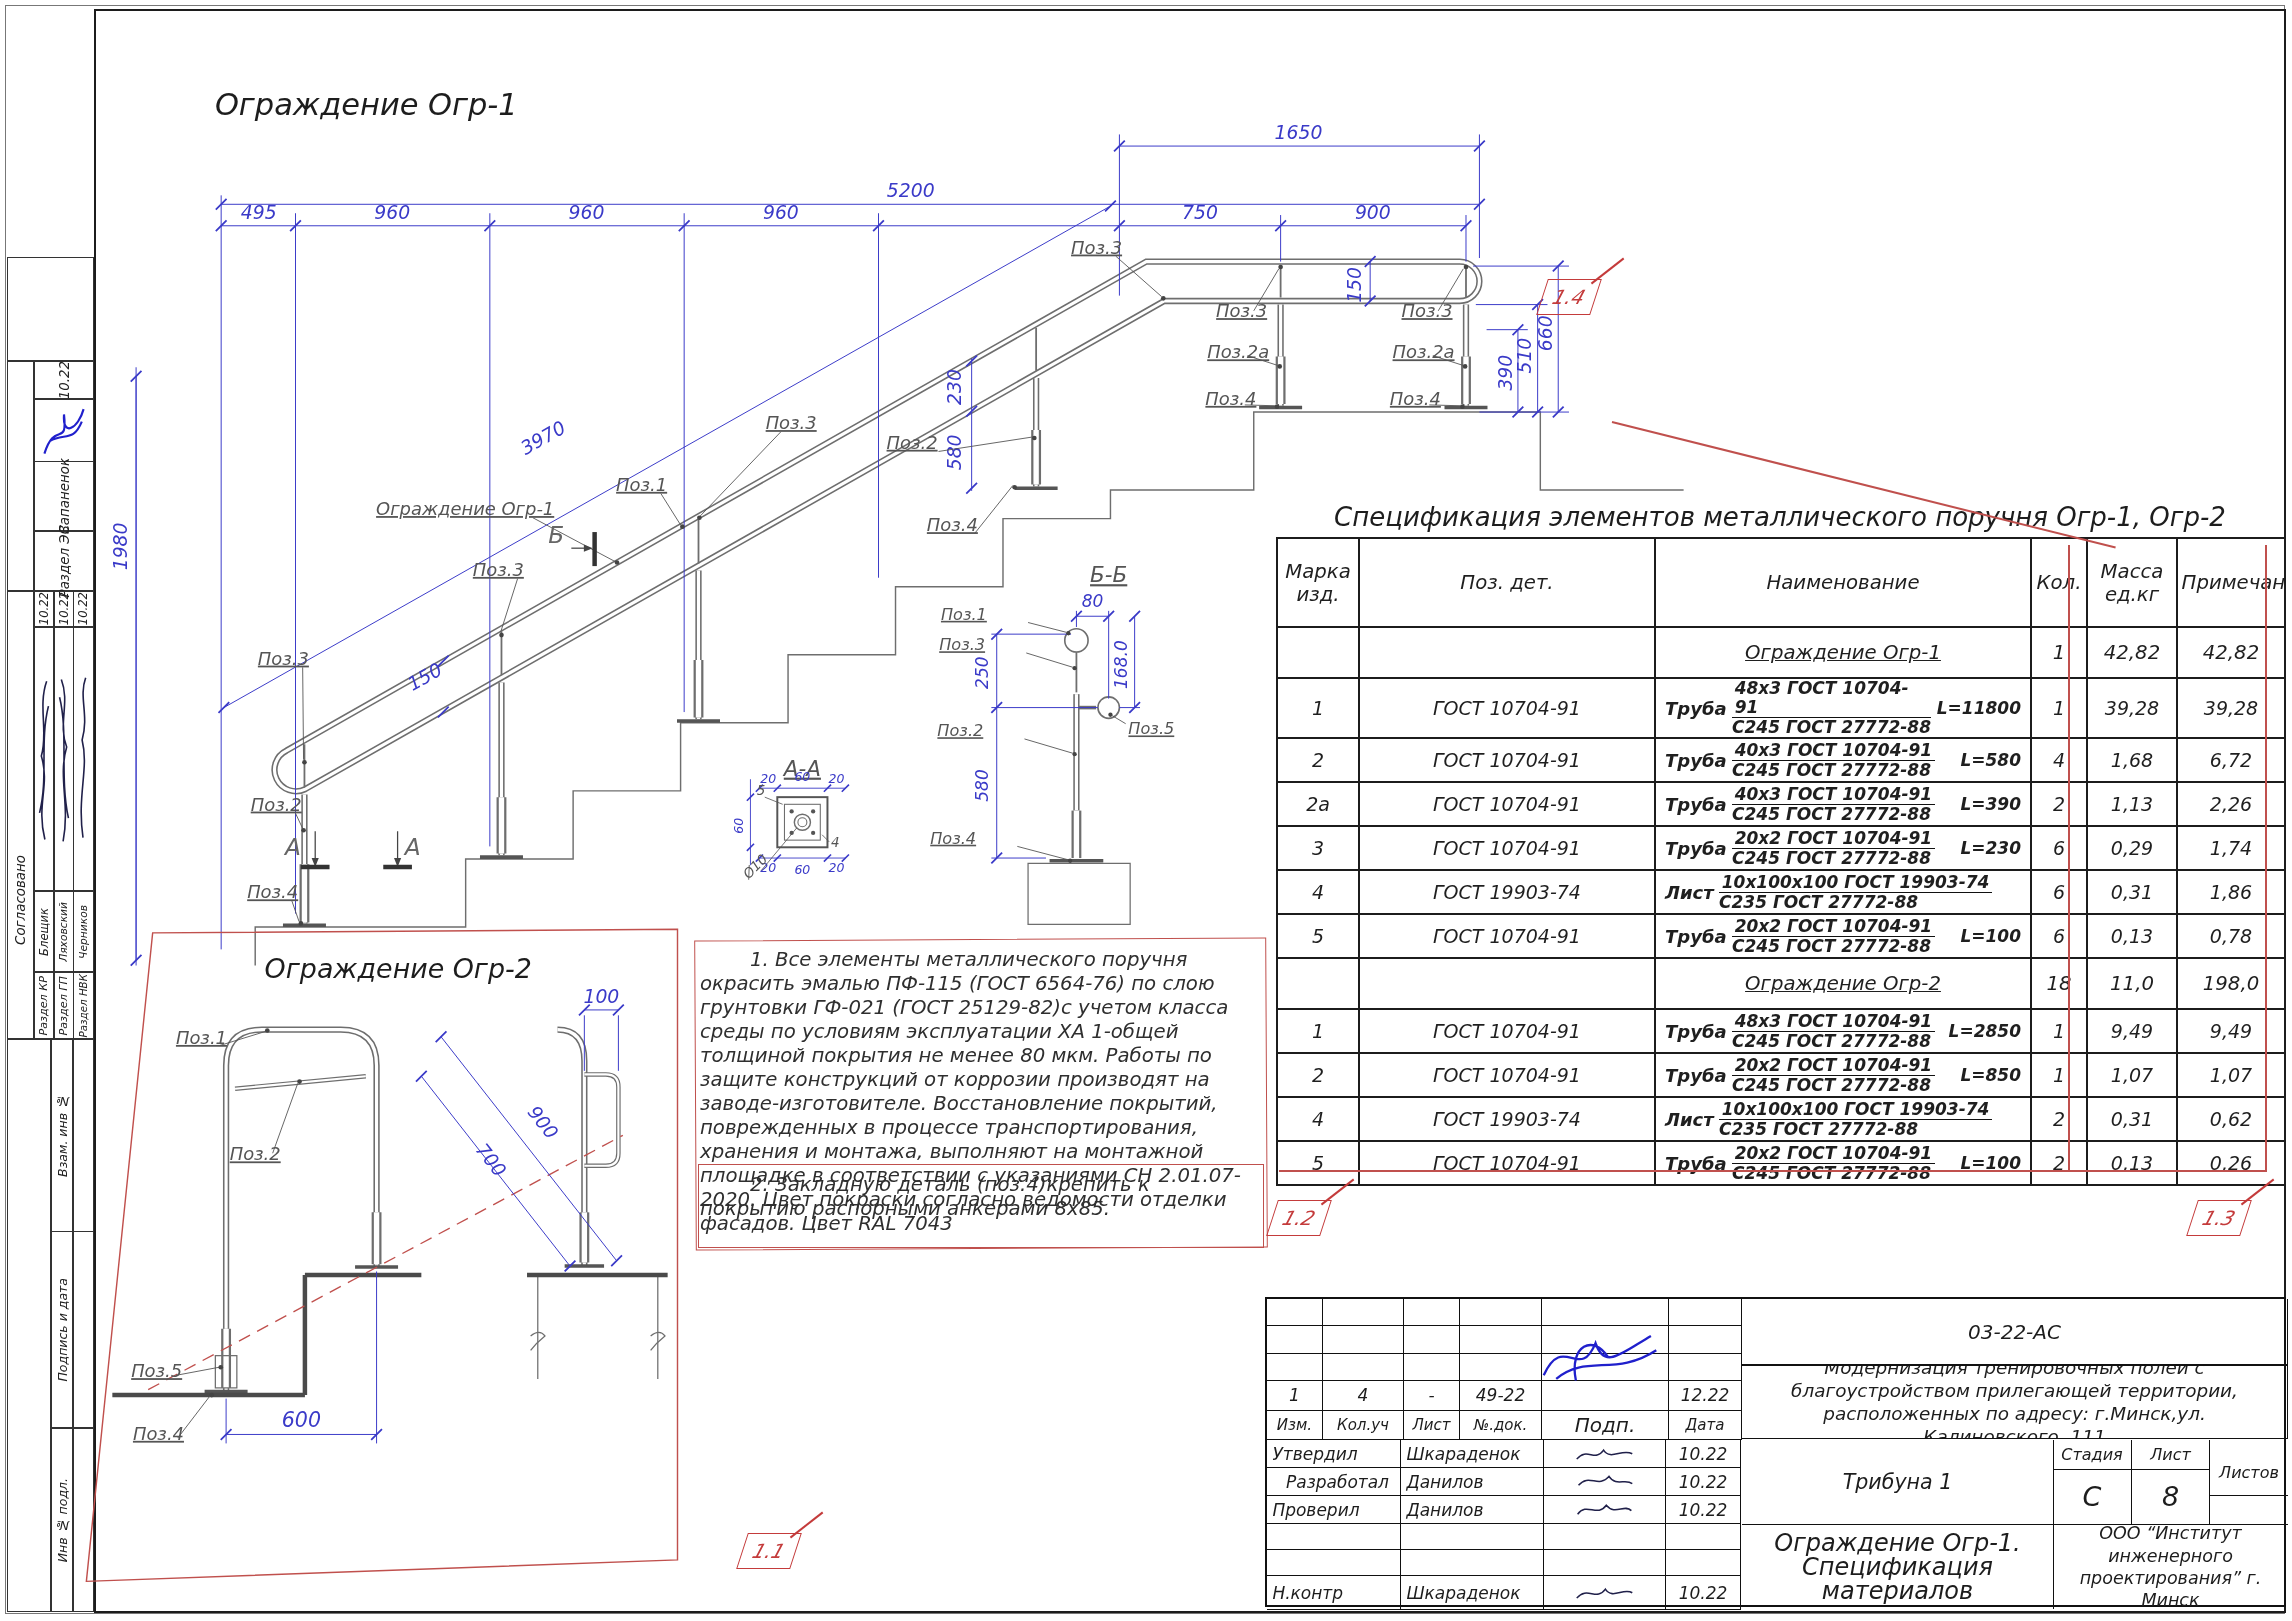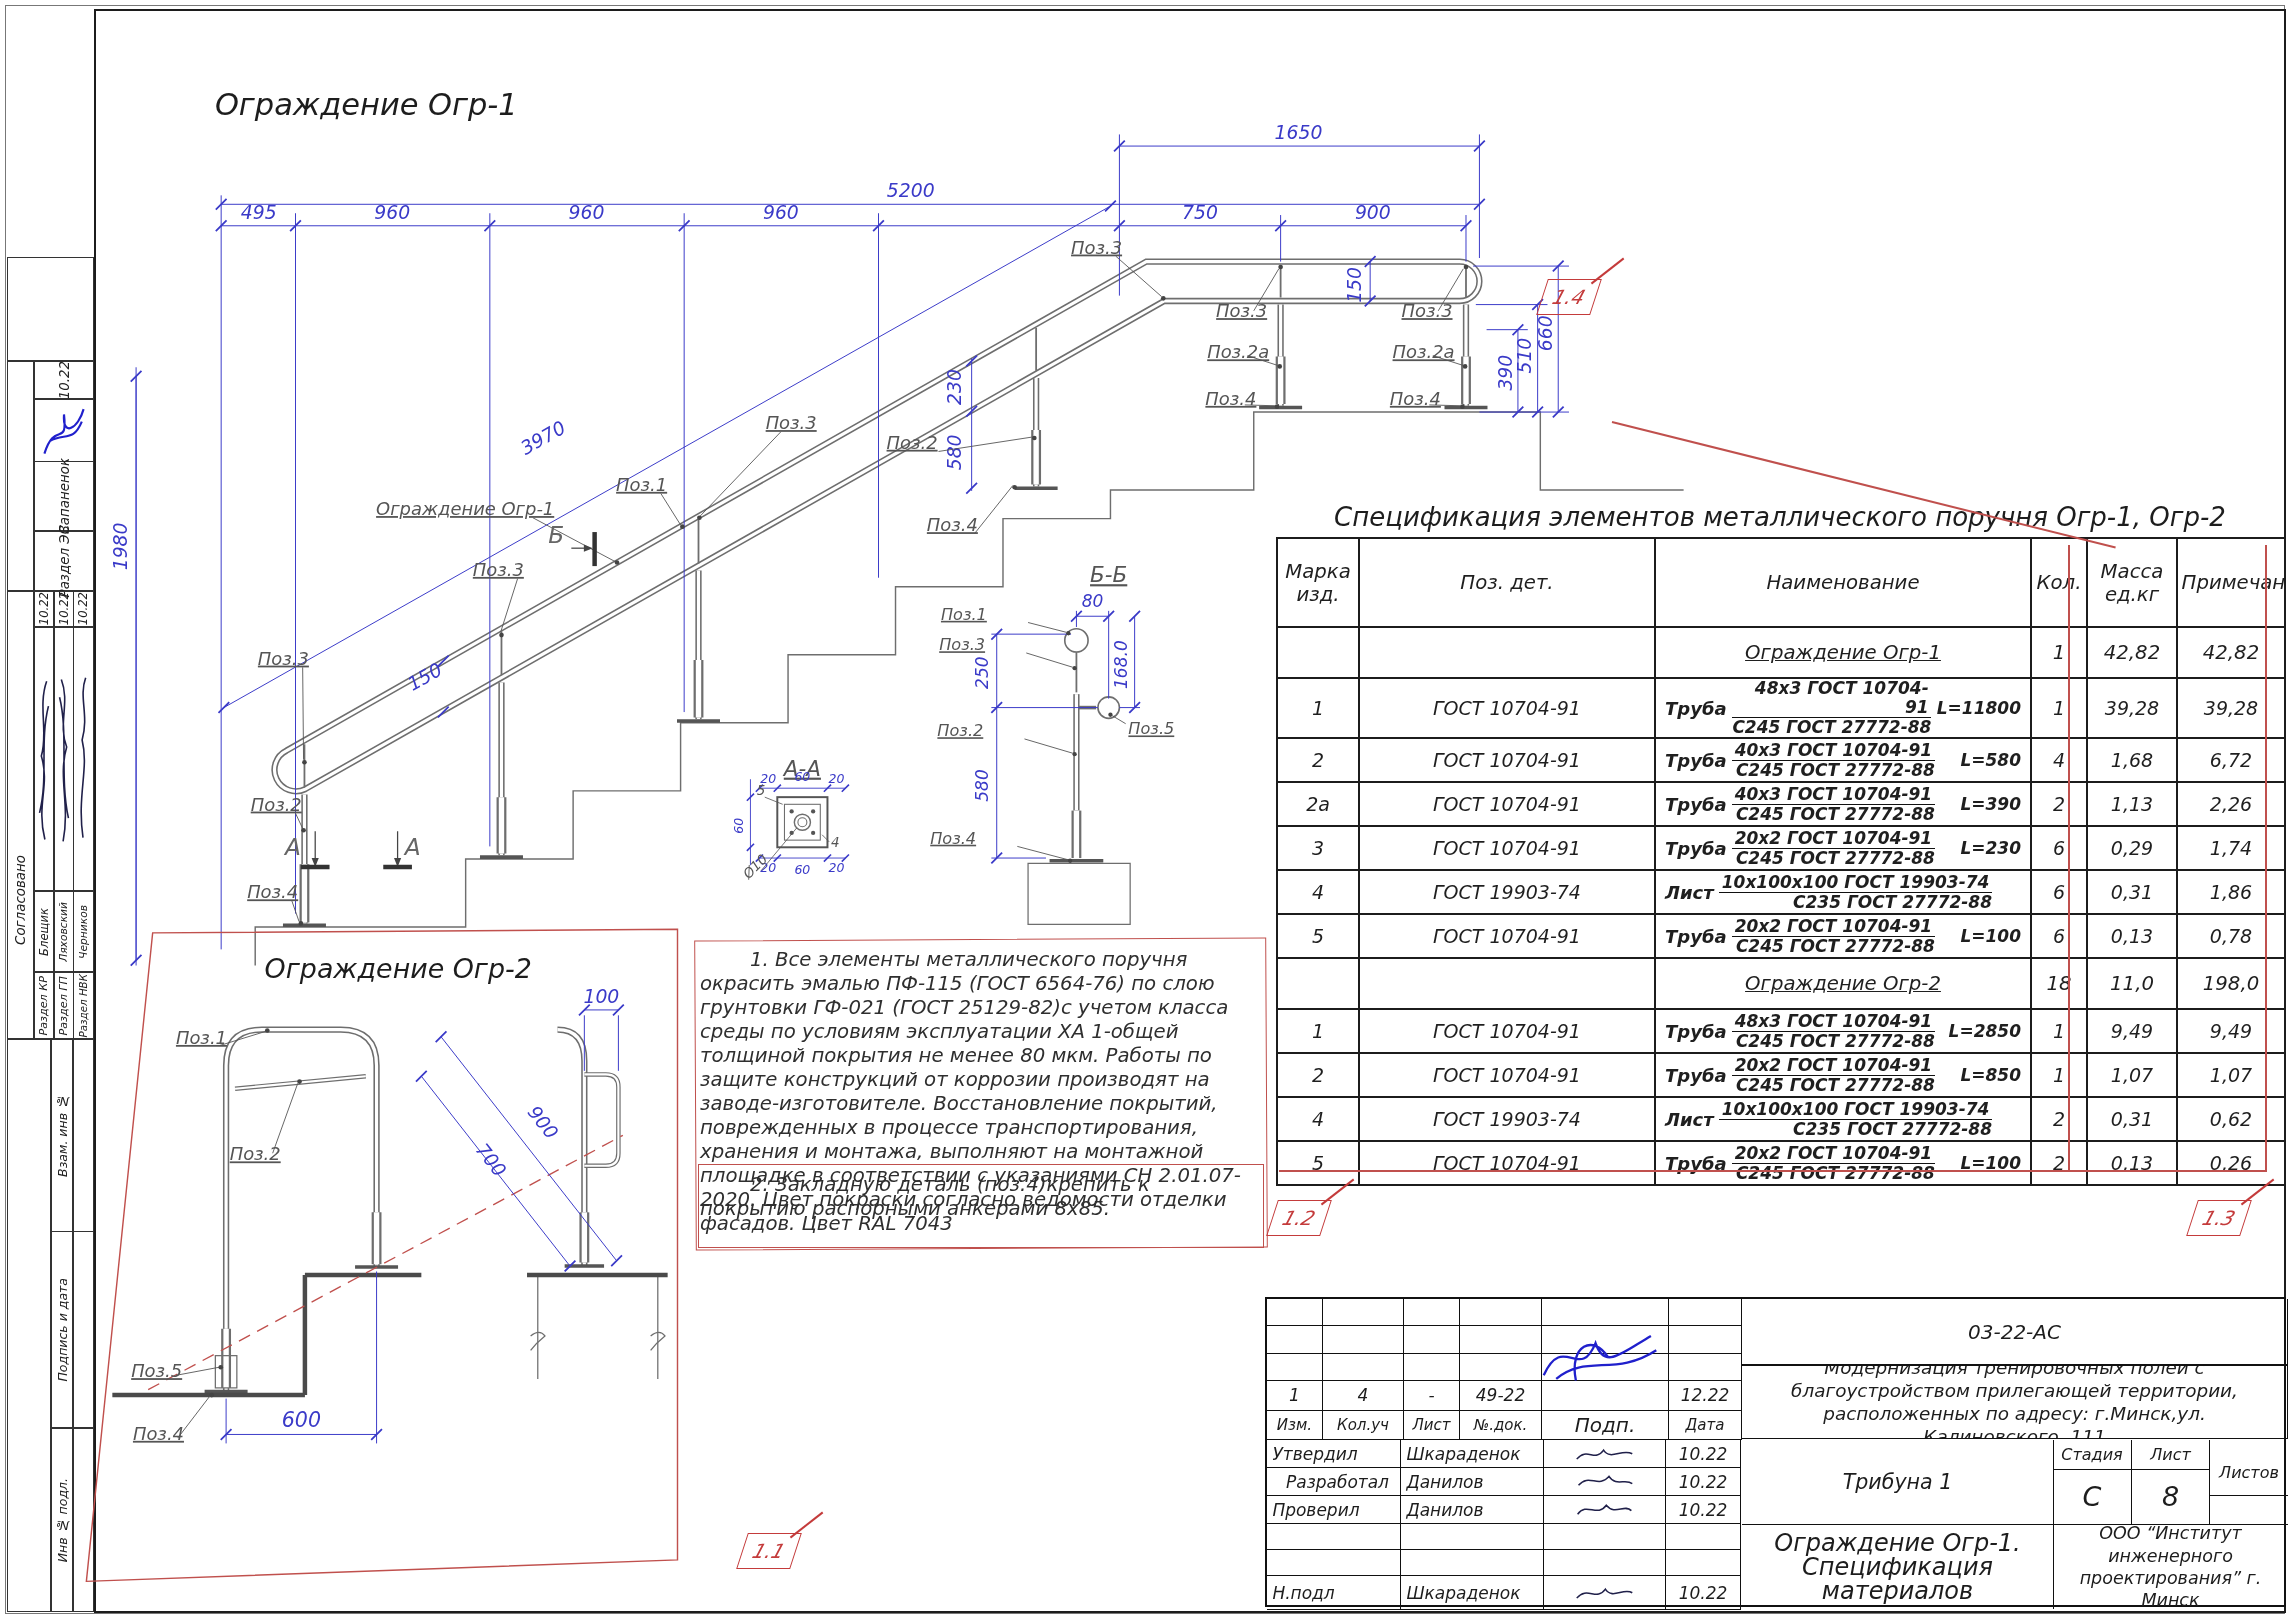--- a/index.html
+++ b/index.html
@@ -21,21 +21,21 @@
   
   .spec-title{left:1276px;top:502px;width:1008px;text-align:center;font-size:26px;color:#1d1d1d;}
   table.spec{position:absolute;left:1276px;top:537px;border-collapse:collapse;table-layout:fixed;width:1008px;background:#fff;}
   table.spec td,table.spec th{border:2px solid #1c1c1c;text-align:center;vertical-align:middle;font-weight:normal;font-style:italic;color:#1f1f1f;padding:0 3.6px;overflow:hidden;}
   table.spec th{font-size:19.7px;height:87px;}
   tr.grp td{height:49px;font-size:19.7px;}
   tr.dat td{height:42px;font-size:19px;}
   .lite{color:#8f8f8f;}
   .grpname{text-decoration:underline;font-weight:bold;}
   .namecell{display:flex;align-items:center;justify-content:flex-start;padding:0 5.4px;}
-  .frac{display:inline-block;text-align:right;font-size:17px;line-height:19px;font-weight:bold;margin-left:5.4px;}
+  .frac{display:inline-block;text-align:left;font-size:17px;line-height:19px;font-weight:bold;margin-left:5.4px;}
   .frac .top{border-bottom:1.8px solid #111;display:block;padding:0 2.7px;}
   .pfx{font-size:18px;font-weight:bold;}
   .len{margin-left:auto;font-size:17px;font-weight:bold;padding-left:5.4px;}
   
   .stamp{left:1265px;top:1297px;width:1021px;height:310px;border:2.3px solid #111;box-sizing:border-box;}
   .tb-cell{position:absolute;border-right:1.8px solid #111;border-bottom:1.8px solid #111;box-sizing:border-box;display:flex;align-items:center;justify-content:center;font-size:17px;color:#1d1d1d;text-align:center;overflow:hidden;}
   svg{display:block;}
   svg text{font-family:"DejaVu Sans",sans-serif;font-style:italic;}
   .nosel{pointer-events:none;}
 </style>
@@ -641,21 +641,21 @@
       </div>
     <div class="tb-cell" style="position:static;">10.22</div>
     <div class="tb-cell" style="position:static;"></div>
       <div class="tb-cell" style="position:static;"></div>
       <div class="tb-cell" style="position:static;"></div>
       <div class="tb-cell" style="position:static;"></div>
     <div class="tb-cell" style="position:static;"></div>
       <div class="tb-cell" style="position:static;"></div>
       <div class="tb-cell" style="position:static;"></div>
       <div class="tb-cell" style="position:static;"></div>
-    <div class="tb-cell" style="position:static;justify-content:flex-start;padding-left:5.4px;">Н.подл</div>
+    <div class="tb-cell" style="position:static;justify-content:flex-start;padding-left:5.4px;">Н.контр</div>
     <div class="tb-cell" style="position:static;justify-content:flex-start;padding-left:5.4px;">Шкараденок</div>
     <div class="tb-cell" style="position:static;">
         <svg width="63" height="21.5" viewBox="0 0 70 24">
           <path d="M4,18 C16,4 26,22 36,8 C44,20 56,6 66,12" stroke="#20204a" stroke-width="1.7" fill="none"></path>
         </svg>
       </div>
     <div class="tb-cell" style="position:static;">10.22</div>
   </div>
 
   <div class="tb-cell" style="left:475px;top:0;width:546px;height:67px;font-size:20px;border-bottom-width:2.3px;">03-22-АС</div>

